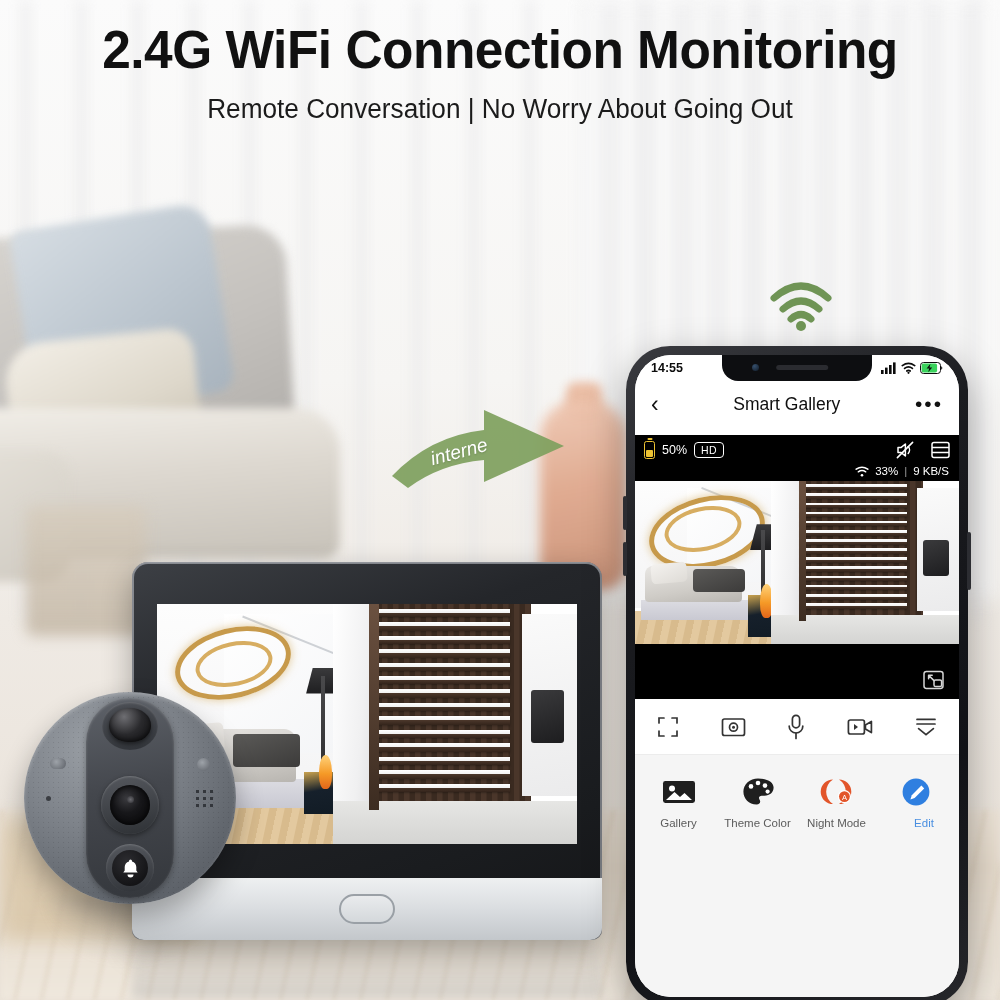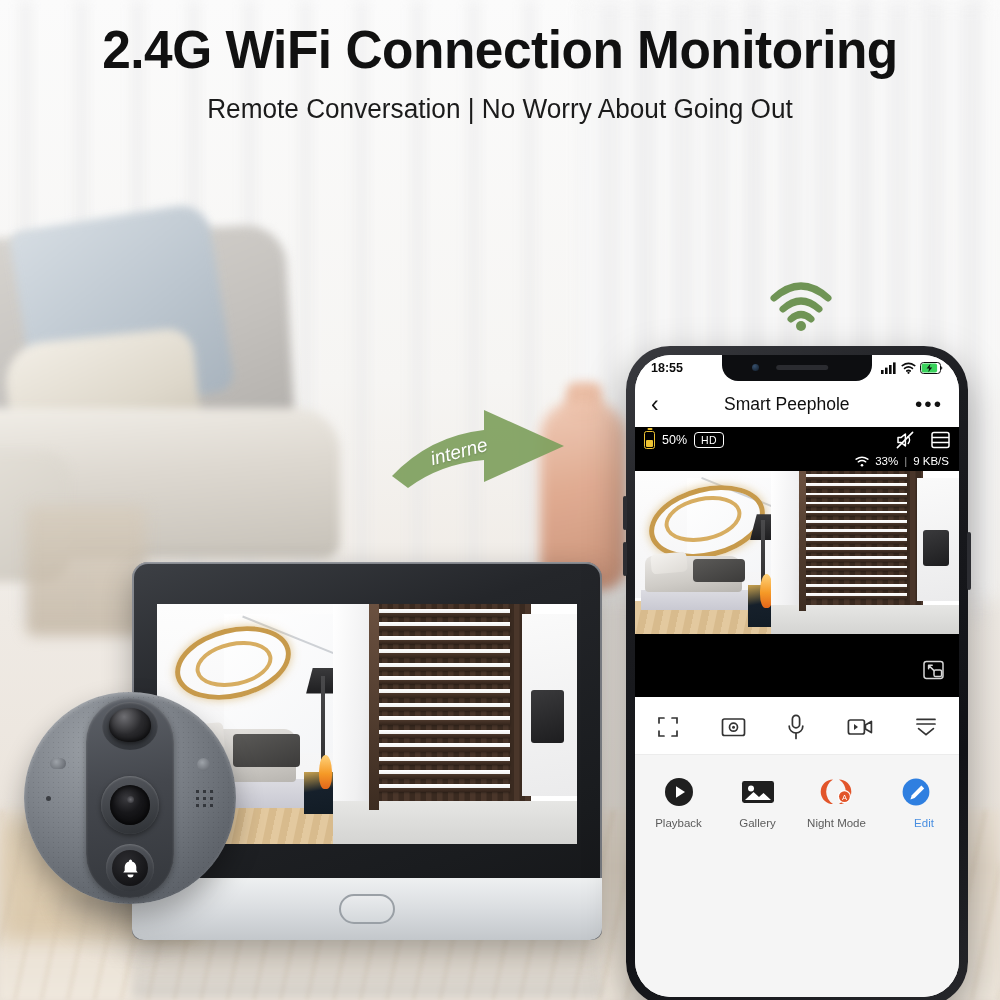--- a/index.html
+++ b/index.html
@@ -381,21 +381,21 @@
   .appbar {
     position:absolute; left:0; top:26px; width:100%; height:46px;
     display:flex; align-items:center; justify-content:space-between;
     padding:0 16px; background:#ffffff; z-index:10;
   }
   .appbar-title { font-size:17.5px; font-weight:500; color:#0f0f0f; }
   .back-chev { font-size:23px; color:#111; line-height:1; font-weight:300; }
   .dots { font-size:21px; color:#111; letter-spacing:2px; line-height:.6; }
 
   .video-wrap {
-    position:absolute; left:0; top:70px; width:100%; height:272px;
+    position:absolute; left:0; top:80px; width:100%; height:272px;
     background:#000000; overflow:hidden;
   }
   .v-topbar {
     position:absolute; left:0; top:0; width:100%; height:30px; z-index:6;
     display:flex; align-items:center; padding:0 9px; gap:7px;
   }
   .batt-icon {
     width:11px; height:18px; border:1.6px solid #ecc233; border-radius:2.5px;
     position:relative; display:flex; align-items:flex-end; padding:1px;
   }
@@ -561,21 +561,21 @@
 
 <div class="phone">
   <div class="phone-frame"></div>
   <div class="phone-btn-vol"></div>
   <div class="phone-btn-vol2"></div>
   <div class="phone-btn-pwr"></div>
 
   <div class="phone-screen">
 
     <div class="statusbar">
-      <span class="sb-time">18:55</span>
+      <span class="sb-time">14:55</span>
       <span class="sb-right">
         <svg width="16" height="12" viewBox="0 0 16 12">
           <rect x="0" y="8" width="2.6" height="4" fill="#0c0c0c"></rect>
           <rect x="4" y="5.6" width="2.6" height="6.4" fill="#0c0c0c"></rect>
           <rect x="8" y="3" width="2.6" height="9" fill="#0c0c0c"></rect>
           <rect x="12" y="0.4" width="2.6" height="11.6" fill="#0c0c0c"></rect>
         </svg>
         <svg width="15" height="12" viewBox="0 0 15 12">
           <g fill="none" stroke="#0c0c0c" stroke-width="1.7" stroke-linecap="round">
             <path d="M1.3 3.6Q7.5 -1 13.7 3.6"></path>
@@ -592,21 +592,21 @@
         </svg>
       </span>
     </div>
     <div class="notch">
       <div class="notch-speaker"></div>
       <div class="notch-cam"></div>
     </div>
 
     <div class="appbar">
       <span class="back-chev">‹</span>
-      <span class="appbar-title">Smart Peephole</span>
+      <span class="appbar-title">Smart Gallery</span>
       <span class="dots">•••</span>
     </div>
 
     <div class="video-wrap">
       <div class="v-topbar">
         <span class="batt-icon">
           <span class="batt-fill"></span>
         </span>
         <span class="batt-pct">50%</span>
         <span class="hd-badge">HD</span>
@@ -724,41 +724,45 @@
             <line x1="3" y1="3.4" x2="21" y2="3.4"></line>
             <line x1="3" y1="8" x2="21" y2="8"></line>
             <path d="M4.6 12.6L12 18.6l7.4-6"></path>
           </g>
         </svg>
       </span>
     </div>
 
     <div class="grid">
 
-      <div class="grid-cell">
-        <span class="cell-icon">
-          <svg width="32" height="32" viewBox="0 0 32 32">
-            <circle cx="16" cy="16" r="14" fill="#1f1f1f"></circle>
-            <path d="M13 10.2l9 5.8-9 5.8z" fill="#ffffff"></path>
-          </svg>
-        </span>
-        <span class="cell-label">Playback</span>
-      </div>
 
       <div class="grid-cell">
         <span class="cell-icon">
           <svg width="34" height="28" viewBox="0 0 34 28">
             <rect x="1" y="3" width="32" height="22" rx="2.4" fill="#1f1f1f"></rect>
             <circle cx="10" cy="10.6" r="3" fill="#ffffff"></circle>
             <path d="M4 22l8.5-8 5.5 5 4.5-4 7.5 7z" fill="#ffffff"></path>
           </svg>
         </span>
         <span class="cell-label">Gallery</span>
       </div>
 
+      <div class="grid-cell">
+        <span class="cell-icon">
+          <svg width="32" height="30" viewBox="0 0 32 30">
+            <path d="M16 1.4C7.8 1.4 1.4 7 1.4 14.6c0 7.2 5.4 13 13.2 13 2.4 0 3.6-1.4 3.6-3 0-1.6-1.2-2.4-1.2-3.6 0-1.2 1-2.2 2.6-2.2h2.8c5.4 0 9.2-3.4 9.2-8.2 0-5.4-6-9.2-15.6-9.2z" fill="#1f1f1f"></path>
+            <circle cx="9" cy="9.4" r="2.3" fill="#ffffff"></circle>
+            <circle cx="16" cy="6" r="2.3" fill="#ffffff"></circle>
+            <circle cx="23" cy="8.6" r="2.3" fill="#ffffff"></circle>
+            <circle cx="25.6" cy="14.6" r="2.1" fill="#ffffff"></circle>
+          </svg>
+        </span>
+        <span class="cell-label">Theme
+Color</span>
+      </div>
 
       <div class="grid-cell">
         <span class="cell-icon">
           <svg width="36" height="30" viewBox="0 0 36 30">
             <path d="M14 2.4A12 12 0 1 0 14 27a14.5 14.5 0 0 1 0-24.6z" fill="#e2552a"></path>
             <path d="M20 2.4A12 12 0 1 1 20 27a14.5 14.5 0 0 0 0-24.6z" fill="#e2552a"></path>
             <circle cx="25.4" cy="19.6" r="6.6" fill="#ffffff"></circle>
             <circle cx="25.4" cy="19.6" r="5.4" fill="#e2552a"></circle>
             <text x="25.4" y="22.6" font-size="7.5" fill="#ffffff" text-anchor="middle" font-family="Liberation Sans, sans-serif">A</text>
           </svg>

